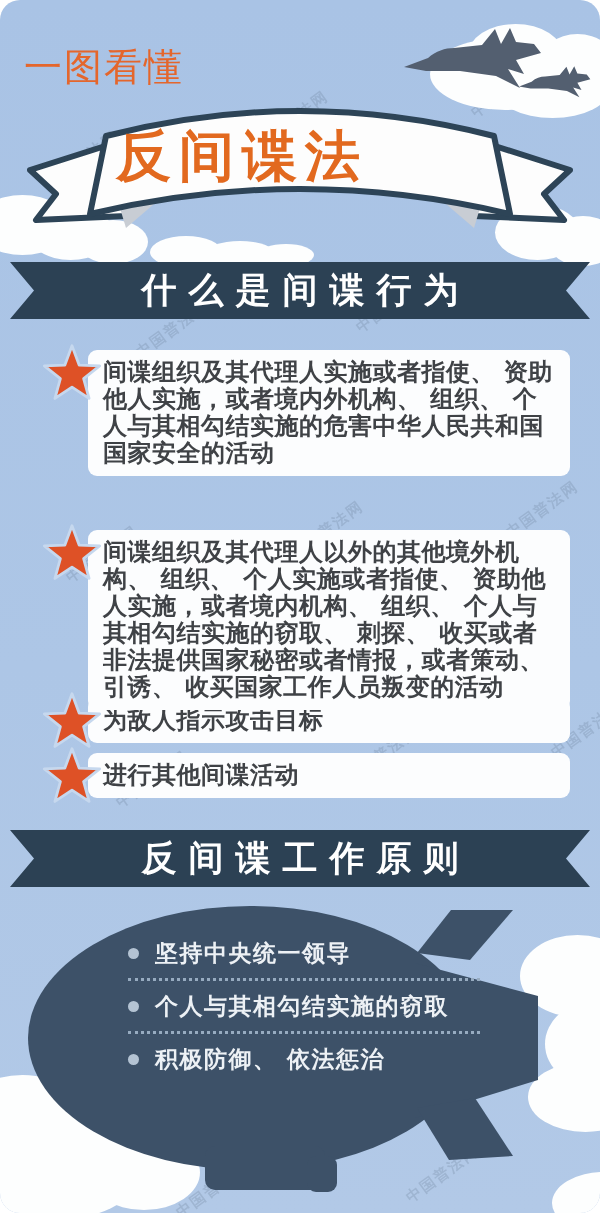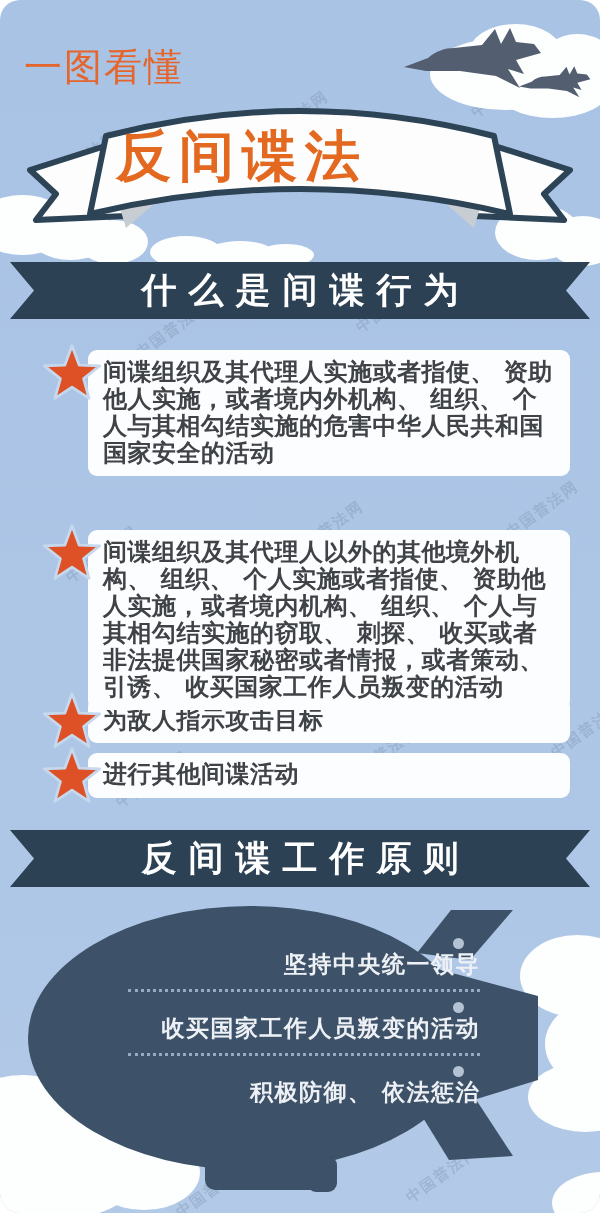--- a/index.html
+++ b/index.html
@@ -24,25 +24,25 @@
           display:flex;align-items:center;justify-content:center;}
   .banner span{font-size:35px;font-weight:900;color:#ffffff;letter-spacing:12px;text-indent:12px;}
   .banner1{top:262px;}
   .banner2{top:830px;text-align:right;}
   
   .srow{position:absolute;left:42px;width:528px;z-index:3;}
   .srow .star{position:absolute;left:0;top:-7px;width:60px;height:60px;z-index:2;}
   .srow .sbox{margin-left:46px;background:#fcfdfe;border-radius:9px;padding:9px 15px;
               font-size:24px;font-weight:700;color:#3f4246;line-height:27px;
               letter-spacing:.5px;min-height:27px;}
-  .r1{top:350px;} .r2{top:463px;} .r3{top:530px;} .r4{top:698px;} .r5{top:753px;font-family:Liberation Mono, monospace;}
+  .r1{top:350px;} .r2{top:463px;} .r3{top:530px;} .r4{top:698px;} .r5{top:753px;}
   
   .blimp{position:absolute;left:15px;top:898px;z-index:2;}
   .principles{position:absolute;left:128px;top:928px;width:352px;z-index:3;}
-  .principle{display:flex;align-items:flex-end;padding:10px 0 9px;flex-direction:column;}
+  .principle{display:flex;align-items:center;padding:10px 0 9px;}
   .principle.sep{border-bottom:3px dotted #97abc0;}
   .pdot{width:11px;height:11px;border-radius:50%;background:#b4c3d3;margin-right:16px;flex:none;}
   .ptext{font-size:23px;font-weight:700;color:#edf1f5;letter-spacing:1.5px;}
 </style>
 </head>
 <body>
 
 <div class="card">
 
   <div class="wm" style="left:40px;top:150px">中国普法网</div>
@@ -150,21 +150,21 @@
     </g>
   </svg>
 
   <div class="principles">
     <div class="principle sep">
       <span class="pdot"></span>
       <span class="ptext">坚持中央统一领导</span>
     </div>
     <div class="principle sep">
       <span class="pdot"></span>
-      <span class="ptext">收买国家工作人员叛变的活动</span>
+      <span class="ptext">个人与其相勾结实施的窃取</span>
     </div>
     <div class="principle">
       <span class="pdot"></span>
       <span class="ptext">积极防御、 依法惩治</span>
     </div>
   </div>
 
 </div>
 
 </body></html>

